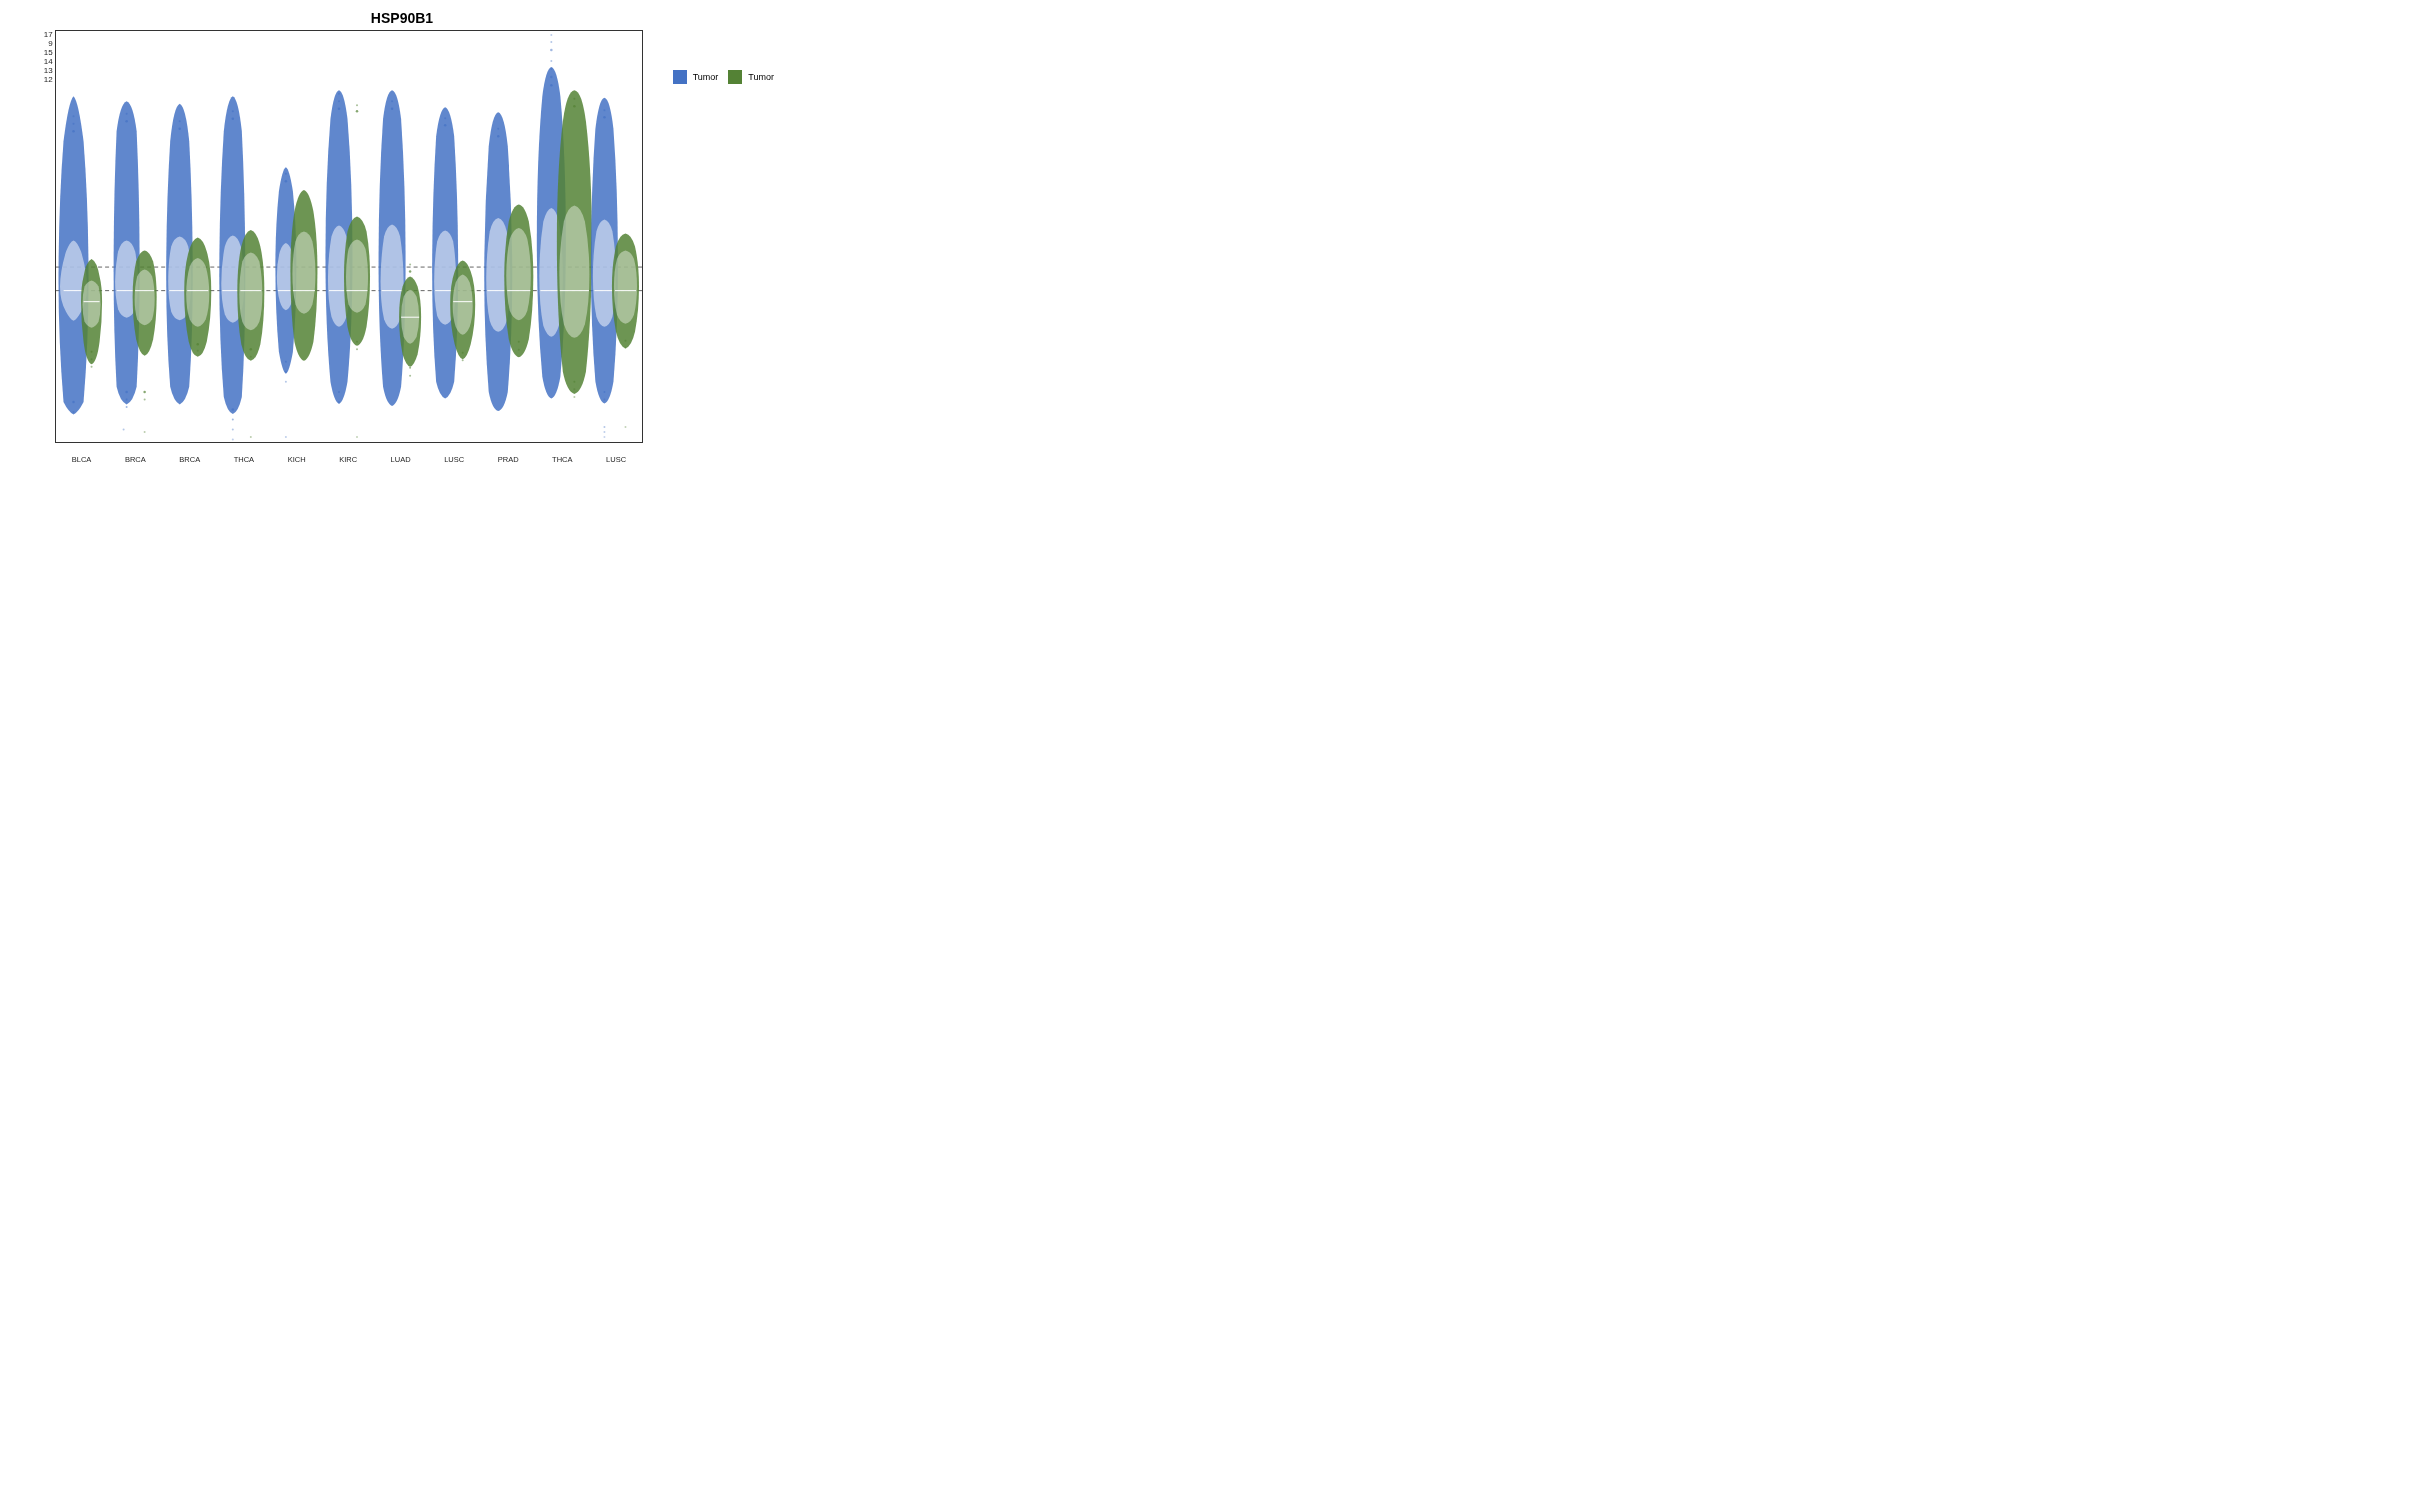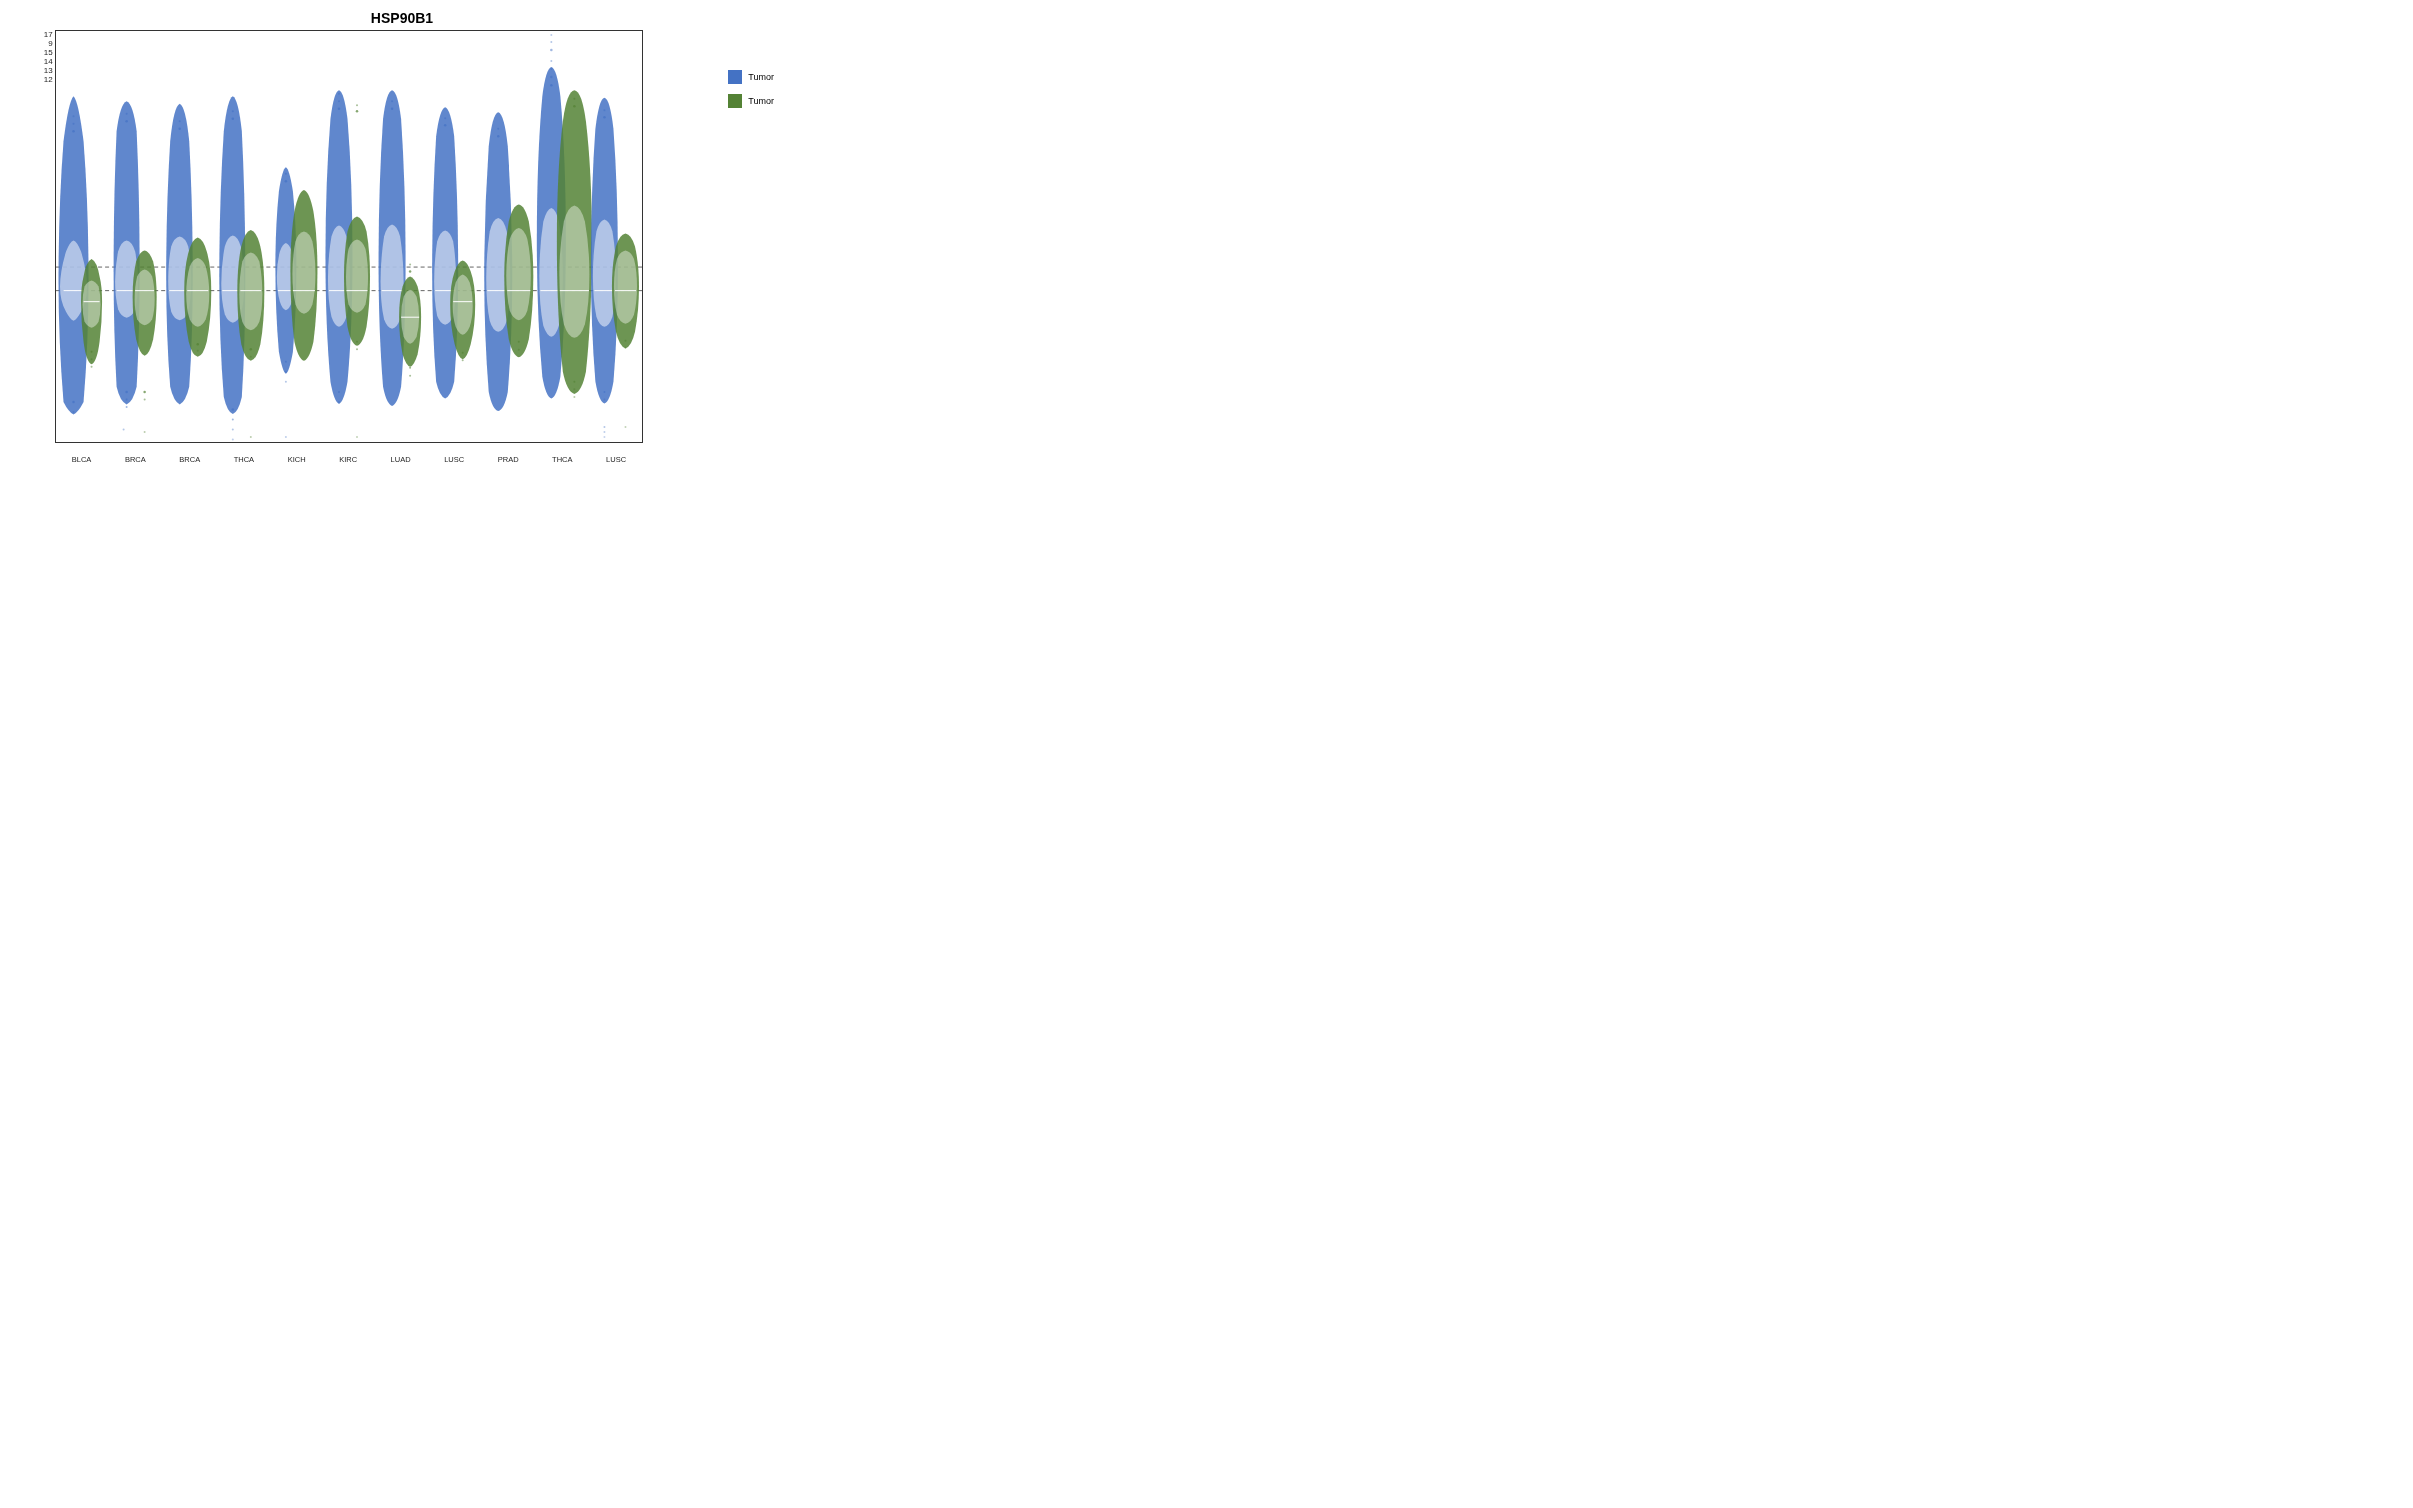--- a/index.html
+++ b/index.html
@@ -71,21 +71,21 @@
       font-size: 7.5px;
       color: #222;
       transform: rotate(0deg);
       text-align: center;
     }
     .legend {
       position: absolute;
       right: 30px;
       top: 70px;
       display: flex;
-      flex-direction: column;
+      flex-direction: row;
       gap: 10px;
     }
     .legend-item {
       display: flex;
       align-items: center;
       gap: 6px;
       font-size: 9px;
     }
     .legend-box {
       width: 14px;

